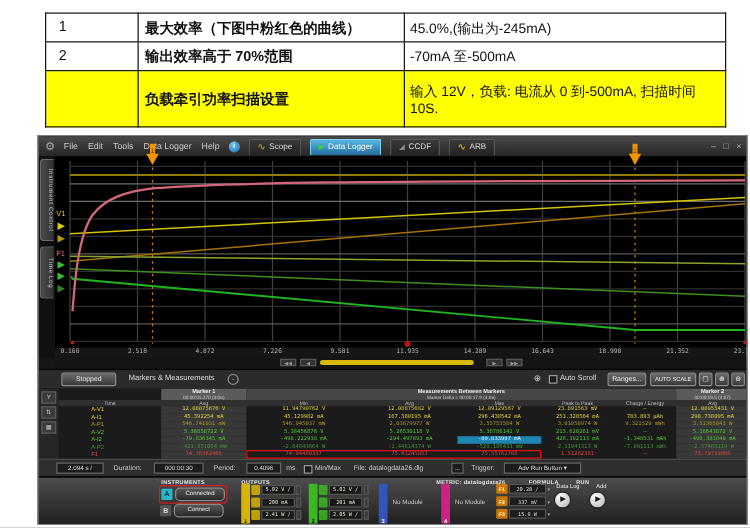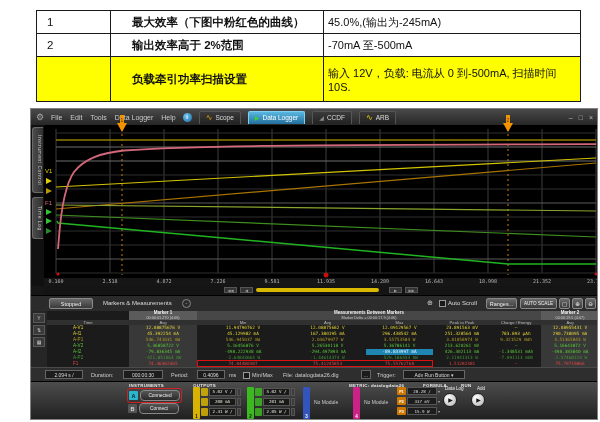--- a/index.html
+++ b/index.html
@@ -2,21 +2,21 @@
 <html><head>
 <meta charset="utf-8">
 <style>
   html,body{margin:0;padding:0;background:#fff;font-family:"Liberation Sans",sans-serif;}
   .page{position:relative;width:600px;height:422px;background:#fff;overflow:hidden;}
   
   table.spec{position:absolute;left:36px;top:10px;width:544px;border-collapse:collapse;table-layout:fixed;}
   table.spec td{border:1px solid #1a1a1a;font-size:11.5px;color:#111;vertical-align:middle;padding:1px 4px;}
   table.spec col.c1{width:74px}table.spec col.c2{width:213px}table.spec col.c3{width:257px}
   table.spec .num{text-align:left;padding-left:10px;height:20px;}
-  table.spec .desc{font-weight:bold;padding-left:21px;}
+  table.spec .desc{font-weight:bold;padding-left:5px;}
   table.spec .val{font-size:11px;}
   table.spec tr.hl td{background:#ffff00;}
   table.spec tr.r3 td{height:42px;}
   
   .app{position:absolute;left:30px;top:108px;width:568px;height:312px;background:#161616;border:1px solid #808080;box-sizing:border-box;overflow:hidden;}
   .menubar{position:absolute;left:0;top:0;width:568px;height:16px;background:linear-gradient(#4a4a4a,#262626);display:flex;align-items:center;gap:7px;padding:0 5px;box-sizing:border-box;font-size:7px;color:#ccc;}
   .menubar .mi{cursor:default;}
   .gear{color:#aaa;font-size:9px;line-height:9px;}
   .info{width:9px;height:9px;border-radius:50%;background:radial-gradient(circle at 35% 30%,#6fc4ef,#1d6ea6);color:#fff;font-size:6px;display:flex;align-items:center;justify-content:center;font-weight:bold;}
   .tab{height:12px;display:flex;align-items:center;gap:3px;padding:0 6px;background:linear-gradient(#3a3a3a,#222);border:1px solid #555;border-bottom:none;border-radius:2px 2px 0 0;font-size:6.5px;color:#ddd;white-space:nowrap;}
@@ -103,21 +103,21 @@
         <col class="c3">
       </colgroup>
     <tbody>
         <tr>
       <td class="num">1</td>
       <td class="desc">最大效率（下图中粉红色的曲线）</td>
       <td class="val">45.0%,(输出为-245mA)</td>
     </tr>
     <tr>
       <td class="num">2</td>
-      <td class="desc">输出效率高于 2%范围</td>
+      <td class="desc">输出效率高于 70%范围</td>
       <td class="val">-70mA 至-500mA</td>
     </tr>
     <tr class="hl r3">
       <td class="num"></td>
       <td class="desc">负载牵引功率扫描设置</td>
       <td class="val">输入 12V，负载: 电流从 0 到-500mA, 扫描时间 10S.</td>
     </tr>
   </tbody>
     </table>
 

